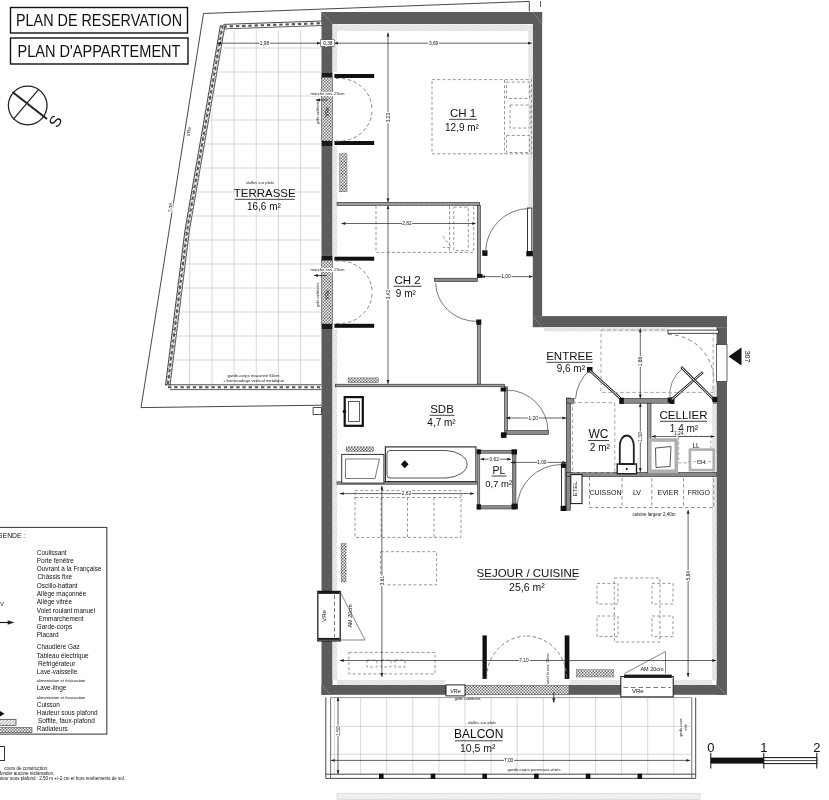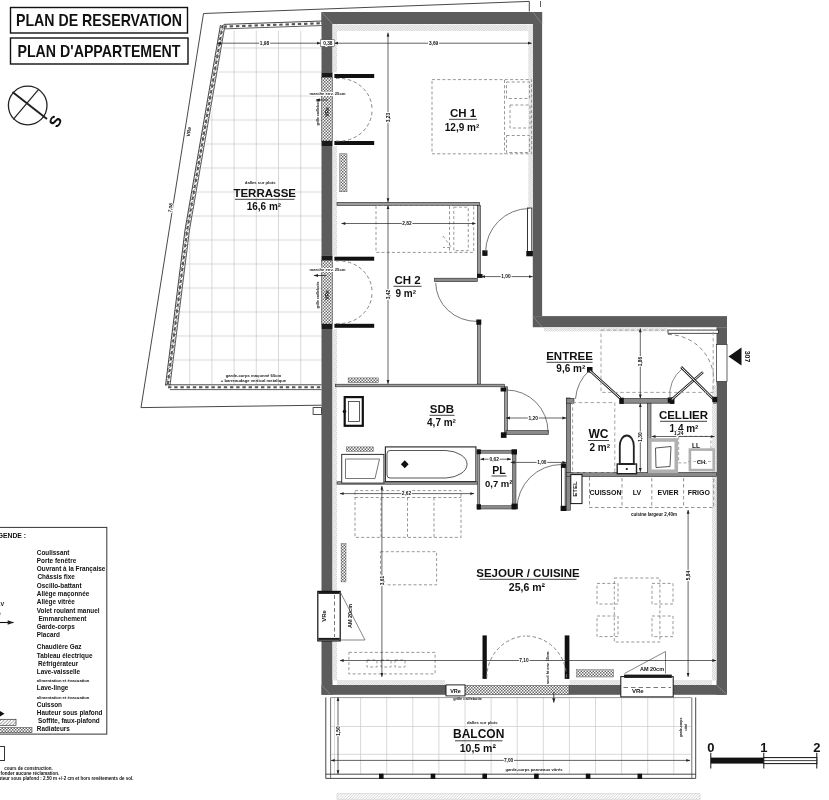--- a/index.html
+++ b/index.html
@@ -1,16 +1,16 @@
 <!DOCTYPE html>
 <html><head>
 <meta charset="utf-8">
 <style>
 html,body{margin:0;padding:0;background:#fff;}
-.page{position:relative;width:829px;height:800px;background:#fff;overflow:hidden;font-family:"Liberation Sans",sans-serif;font-weight:bold;}
+.page{position:relative;width:829px;height:800px;background:#fff;overflow:hidden;font-family:"Liberation Sans",sans-serif;}
 svg{position:absolute;left:0;top:0;}
 text{font-family:"Liberation Sans",sans-serif;fill:#111;}
 .dim{font-size:4.8px;paint-order:stroke;stroke:#fff;stroke-width:2.2px;stroke-linejoin:round;}
 .tiny{font-size:4.2px;fill:#222;}
 .rm{font-size:11.5px;}
 .ar2{font-size:10px;}
 </style>
 </head>
 <body>
 <div class="page">

